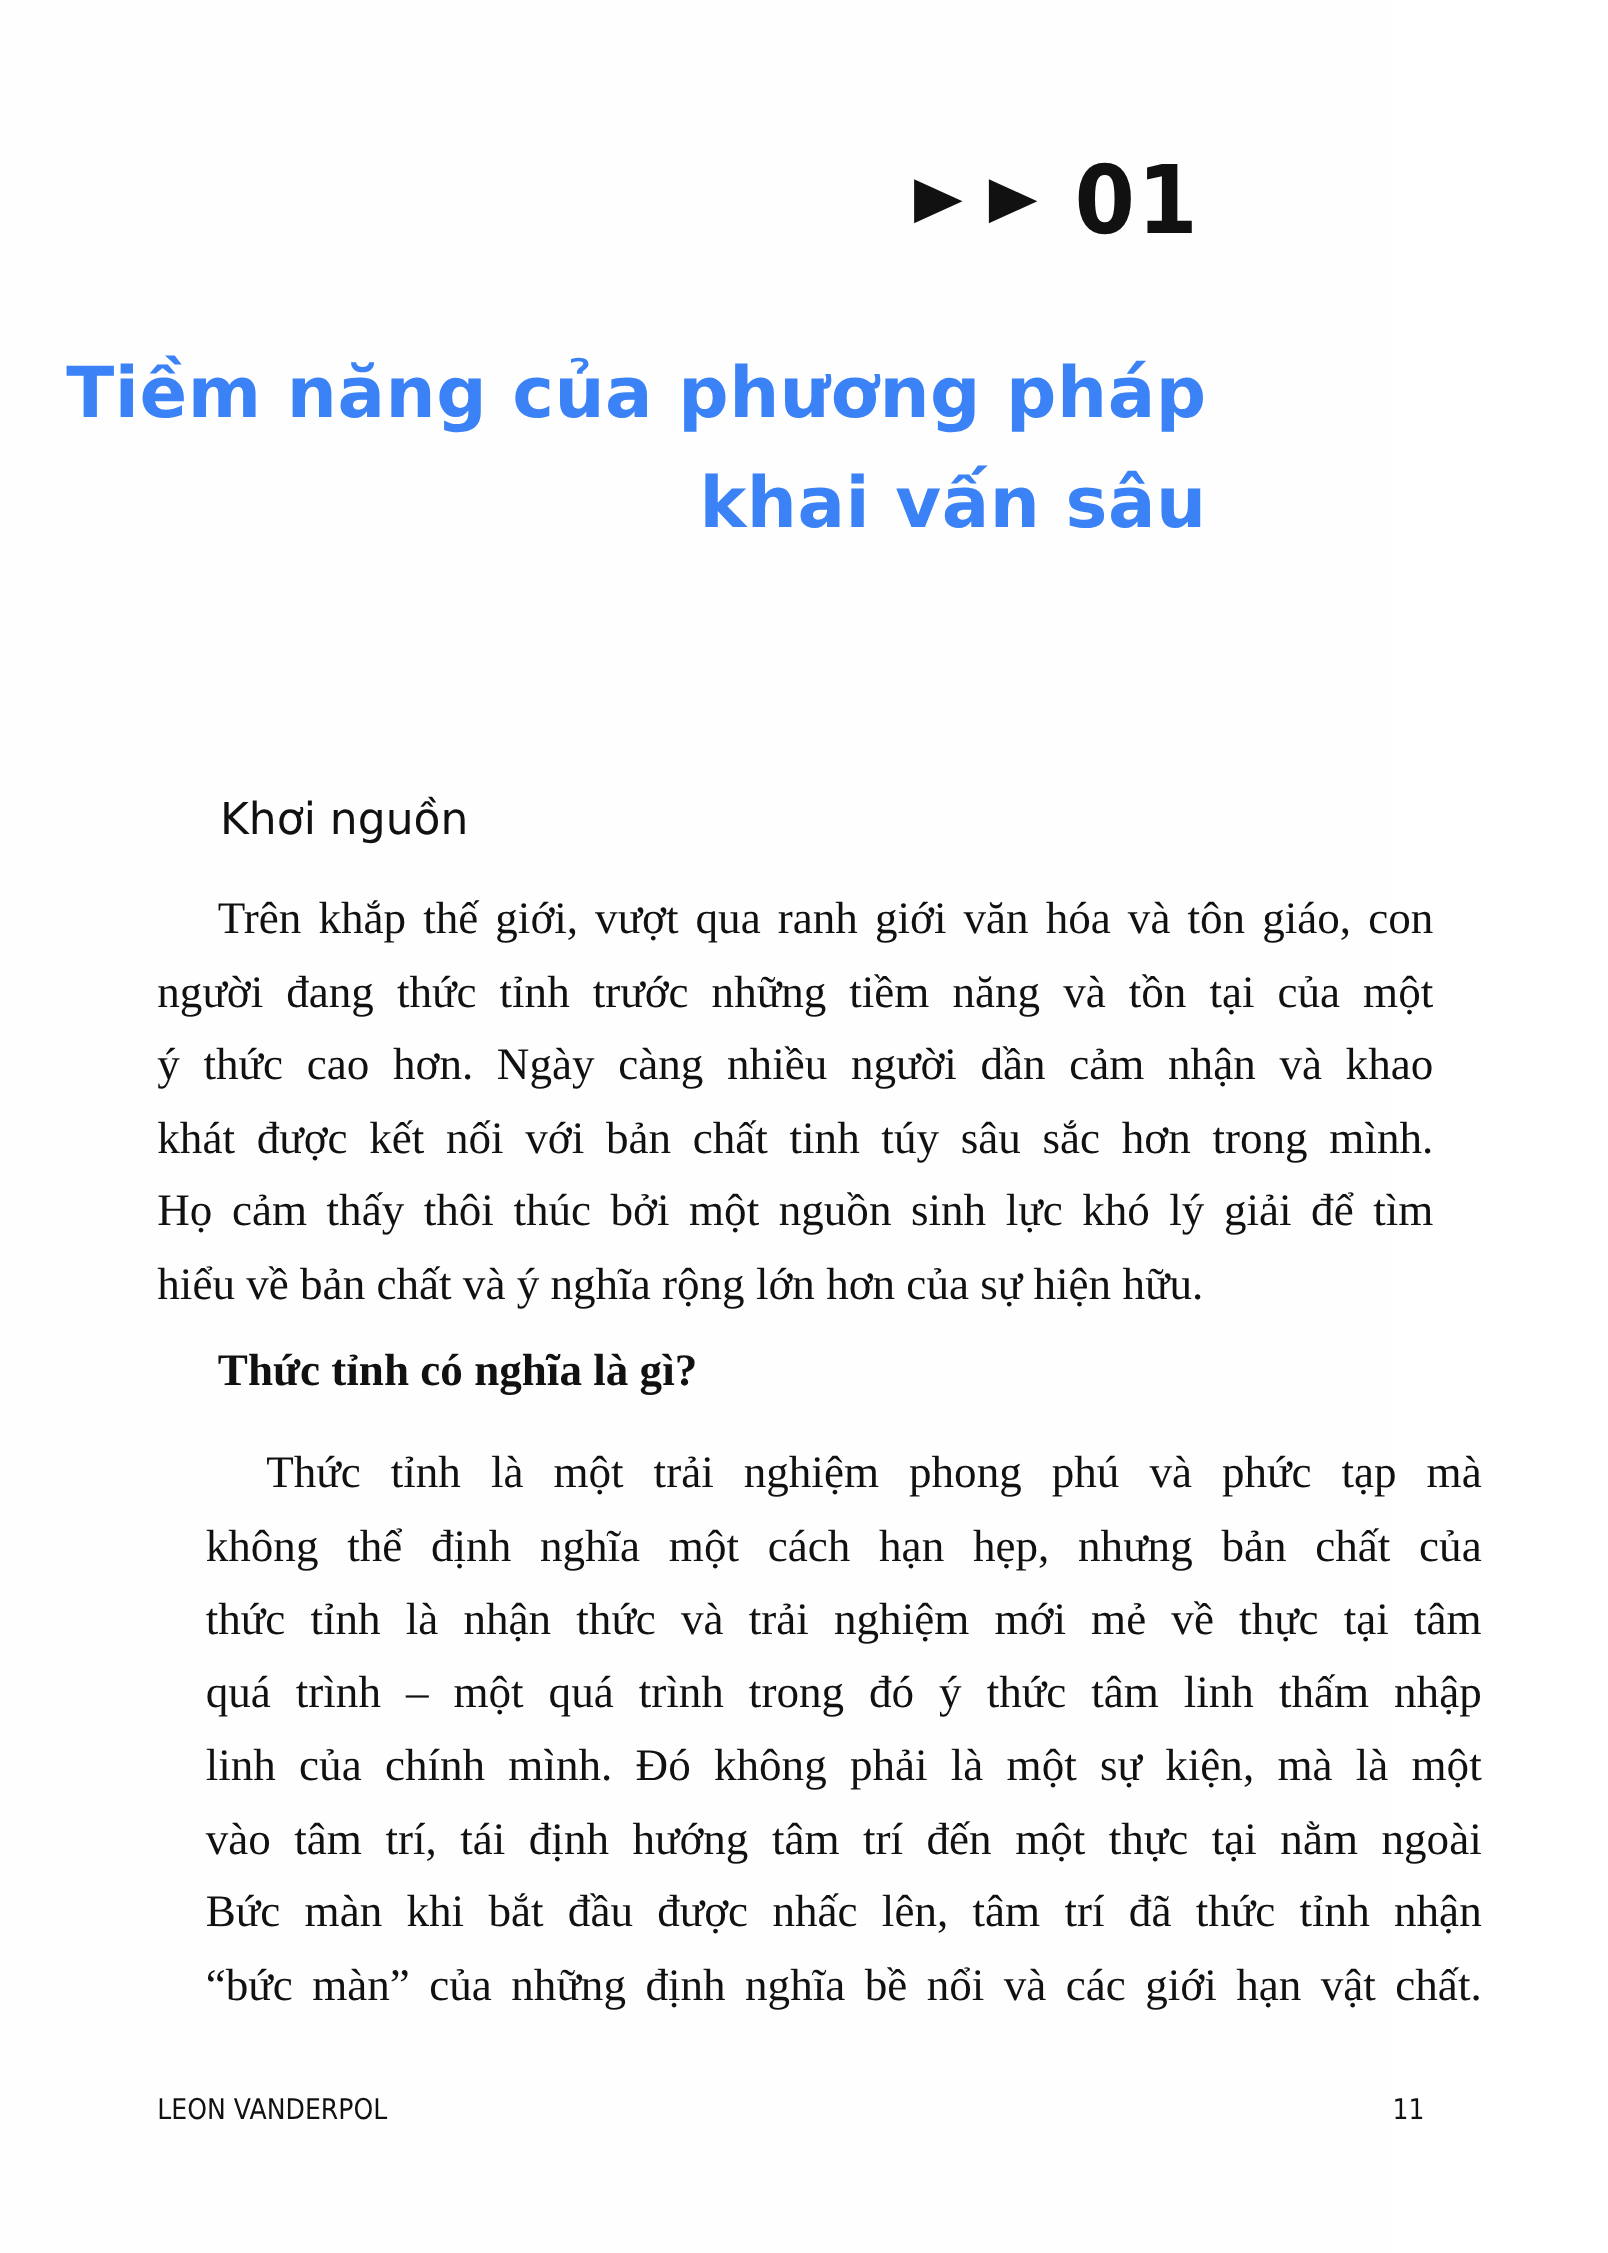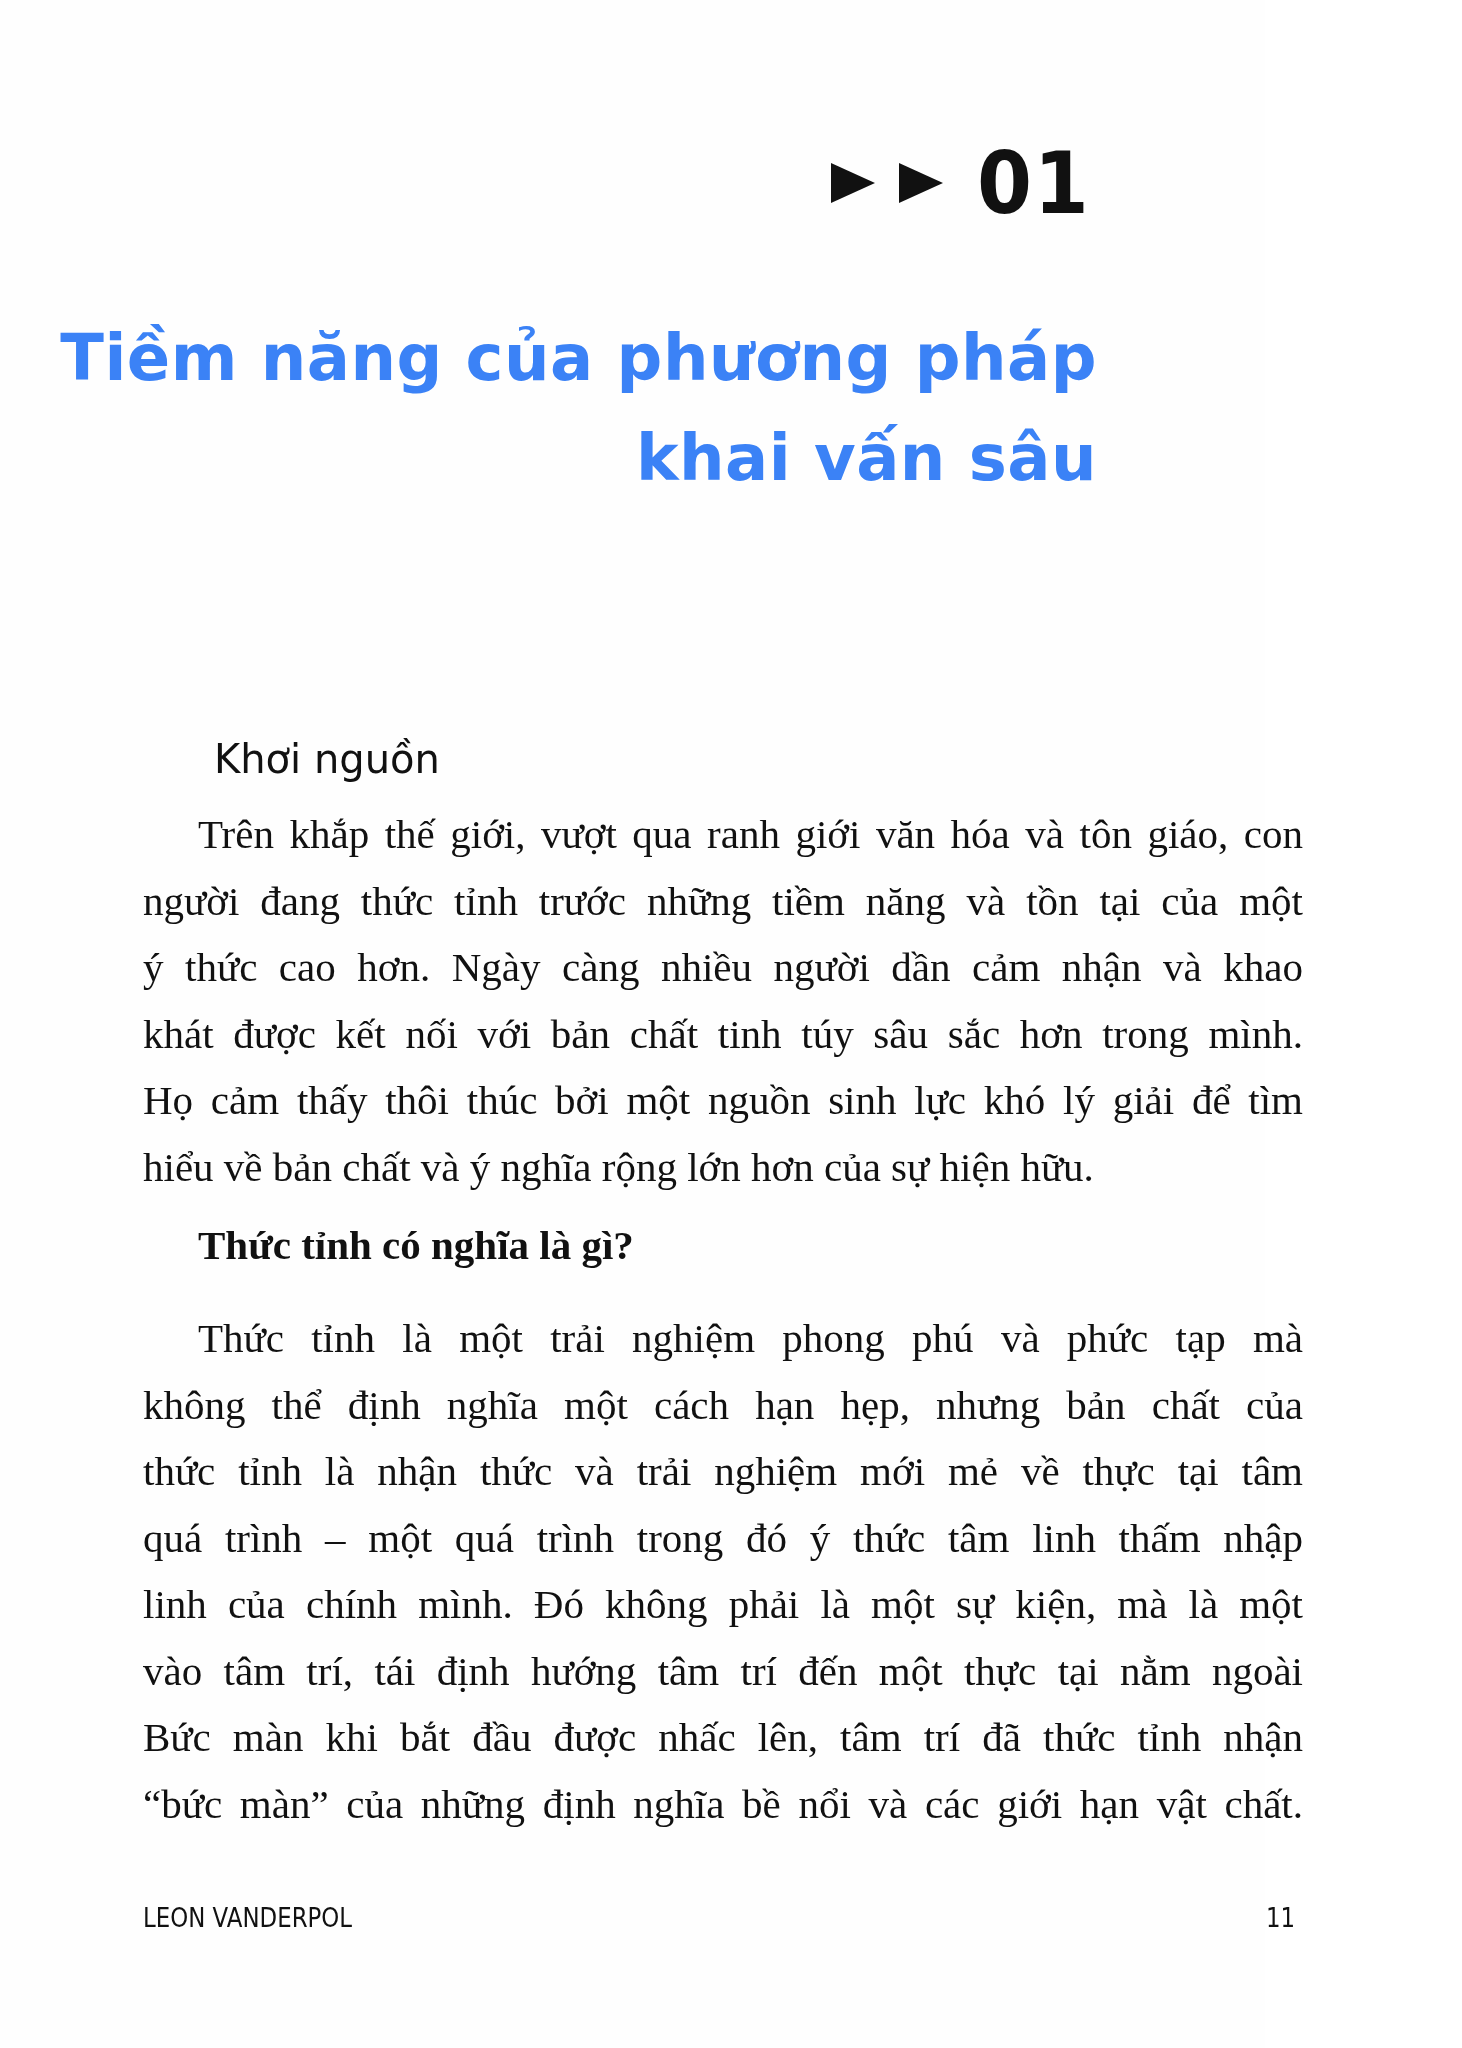--- a/index.html
+++ b/index.html
@@ -92,21 +92,21 @@
       text-align: justify;
       text-align-last: justify;
     }
     .body-text .line.last {
       text-align-last: left;
     }
     .body-text .line.indent {
       padding-left: 55px;
     }
     .para-1 { top: 801px; }
-    .para-2 { top: 1305px; }
+    .para-2 { top: 1305px; margin-left: 44px; }
 
     .sub-heading {
       position: absolute;
       top: 1215px;
       left: 198px;
       font-family: "Liberation Serif", serif;
       font-weight: bold;
       font-size: 41px;
       line-height: 60px;
       color: #111;
@@ -144,21 +144,21 @@
     <span class="tri"></span>
     <span class="tri"></span>
     <span class="num">01</span>
   </div>
 
   <h1 class="chapter-title" style="margin:0;">
     <span>Tiềm năng của phương pháp</span>
     <span>khai vấn sâu</span>
   </h1>
 
-  <h2 class="section-heading" style="margin:16px;">Khơi nguồn</h2>
+  <h2 class="section-heading" style="margin:2px;">Khơi nguồn</h2>
 
   <div class="body-text para-1">
     <span class="line indent">Trên khắp thế giới, vượt qua ranh giới văn hóa và tôn giáo, con</span>
     <span class="line">người đang thức tỉnh trước những tiềm năng và tồn tại của một</span>
     <span class="line">ý thức cao hơn. Ngày càng nhiều người dần cảm nhận và khao</span>
     <span class="line">khát được kết nối với bản chất tinh túy sâu sắc hơn trong mình.</span>
     <span class="line">Họ cảm thấy thôi thúc bởi một nguồn sinh lực khó lý giải để tìm</span>
     <span class="line last">hiểu về bản chất và ý nghĩa rộng lớn hơn của sự hiện hữu.</span>
   </div>
 

